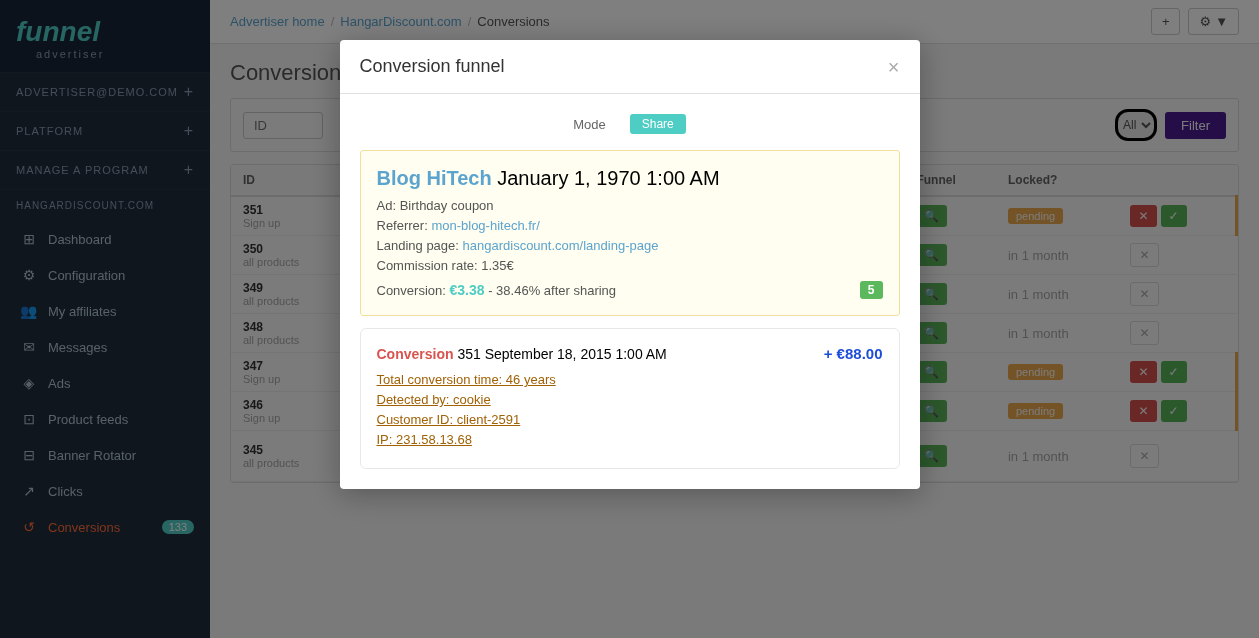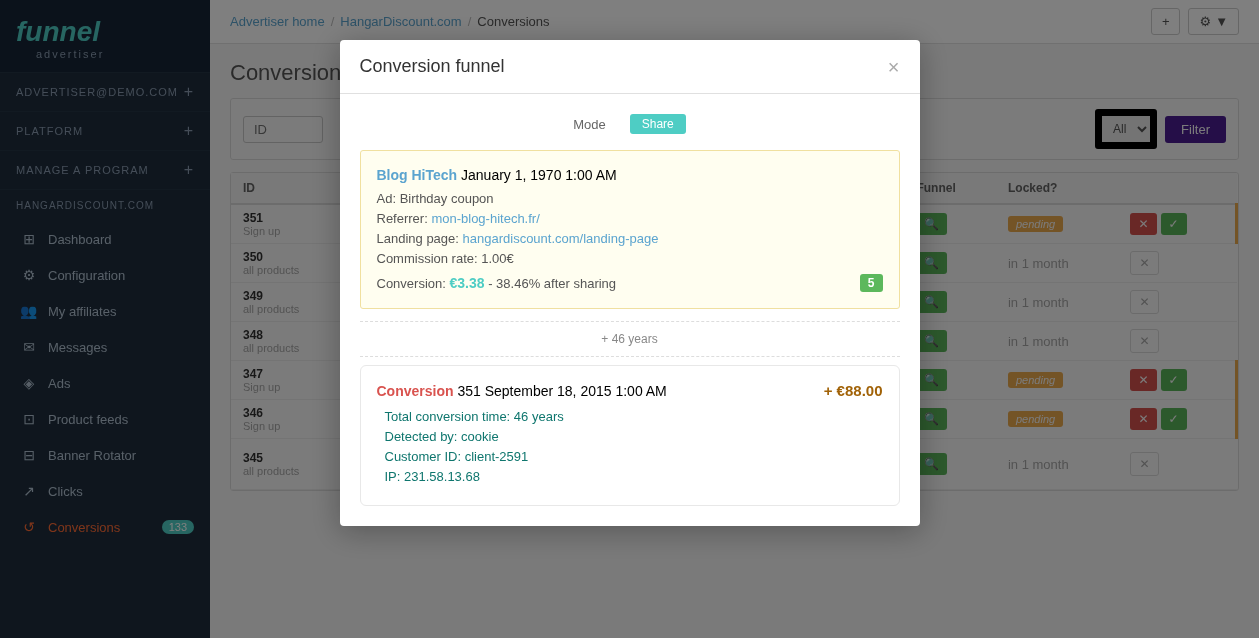--- a/index.html
+++ b/index.html
@@ -151,21 +151,21 @@
     thead tr { background: #f9f9f9; border-bottom: 2px solid #e0e0e0; }
     th { padding: 8px 12px; text-align: left; color: #666; font-weight: 600; font-size: 12px; }
     tbody tr { border-bottom: 1px solid #f0f0f0; }
     td { padding: 6px 12px; color: #555; vertical-align: middle; }
     .td-id { font-weight: 600; color: #333; }
     .td-sub { color: #aaa; font-size: 11px; }
     .td-amount { color: #5cb85c; font-weight: 600; }
     .td-link { color: #5ba4cf; }
 
     
-    .badge-pending { background: #f0ad4e; color: #fff; border-radius: 3px; padding: 2px 8px; font-size: 11px; font-style: italic; }
+    .badge-pending { background: #f0ad4e; color: #fff; border-radius: 3px; padding: 2px 8px; font-size: 11px; }
     .badge-month { color: #aaa; font-size: 13px; }
 
     
     .action-btns { display: flex; gap: 4px; align-items: center; }
     .btn-search { background: #5cb85c; color: #fff; border: none; border-radius: 3px; padding: 4px 8px; cursor: pointer; font-size: 12px; }
     .btn-x { background: #d9534f; color: #fff; border: none; border-radius: 3px; padding: 4px 8px; cursor: pointer; font-size: 12px; }
     .btn-check { background: #5cb85c; color: #fff; border: none; border-radius: 3px; padding: 4px 8px; cursor: pointer; font-size: 12px; }
     .btn-x-grey { background: #fff; color: #aaa; border: 1px solid #ddd; border-radius: 3px; padding: 4px 8px; cursor: pointer; font-size: 12px; }
 
     
@@ -225,21 +225,21 @@
     }
 
     
     .click-block {
       background: #fffef0;
       border: 1px solid #f0e0a0;
       border-radius: 3px;
       padding: 16px;
       margin-bottom: 12px;
     }
-    .click-block .origin-title { font-size: 14px; margin-bottom: 8px; }
+    .click-block .origin-title { font-size: 20px; margin-bottom: 8px; }
     .click-block .origin-title .blog-name { color: #5ba4cf; font-weight: 600; }
     .click-block .detail-row { margin: 5px 0; color: #555; font-size: 13px; }
     .click-block .detail-row a { color: #5ba4cf; text-decoration: none; }
     .click-block .commission-row { display: flex; align-items: center; justify-content: space-between; margin-top: 8px; }
     .click-block .commission-text { font-size: 13px; color: #555; }
     .click-block .commission-text .amount { color: #4ecdc4; font-weight: 700; font-size: 14px; }
     .click-block .badge-5 {
       background: #5cb85c;
       color: #fff;
       border-radius: 3px;
@@ -269,22 +269,22 @@
     .conversion-block .conv-header {
       display: flex;
       align-items: center;
       justify-content: space-between;
       margin-bottom: 10px;
     }
     .conversion-block .conv-title { font-size: 14px; }
     .conversion-block .conv-title .conv-label { color: #d9534f; font-weight: 600; }
     .conversion-block .conv-title .conv-id { color: #d9534f; font-weight: 700; }
     .conversion-block .conv-title .conv-date { color: #666; }
-    .conversion-block .conv-amount { color: #a16207; font-weight: 700; font-size: 15px; }
-    .conversion-block .detail-row { margin: 5px 8px; color: #0f766e; font-size: 13px; }
+    .conversion-block .conv-amount { color: #1d4ed8; font-weight: 700; font-size: 15px; }
+    .conversion-block .detail-row { margin: 5px 0; color: #a16207; font-size: 13px; text-decoration: underline; }
   </style>
 </head>
 <body>
 
 <div class="sidebar">
   <div class="sidebar-logo">
     <div class="logo-text">funnel</div>
     <div class="logo-sub">advertiser</div>
   </div>
 
@@ -364,21 +364,21 @@
 
   <div class="page-header">
     <h1 class="page-title">Conversions</h1>
   </div>
 
   <div class="content">
 
     <div class="filter-row">
       <input class="filter-input" placeholder="ID" style="">
       <div style="margin-left:auto;">
-        <select style="border:7px solid #000000; border-radius:3px; padding:5px 7px; color:#555; font-size:12px;">
+        <select style="border:3px solid #000000; border-radius:13px; padding:5px 1px; color:#555; font-size:12px;">
           <option>All</option>
         </select>
       </div>
       <button class="filter-btn">Filter</button>
     </div>
 
     <div class="table-wrapper">
       <table>
         <thead>
           <tr>
@@ -534,33 +534,32 @@
         <div class="detail-row">
           <span>Referrer: </span>
           <a href="#">mon-blog-hitech.fr/</a>
         </div>
         <div class="detail-row">
           <span>Landing page: </span>
           <a href="#">hangardiscount.com/landing-page</a>
         </div>
         <div class="detail-row">
           <span>Commission rate: </span>
-          <span>1.00€</span>
+          <span>1.35€</span>
         </div>
         <div class="commission-row">
           <div class="commission-text">
             <span>Conversion:</span>
             <span class="amount">€3.38</span>
             <span>- 38.46% after sharing</span>
           </div>
           <span class="badge-5">5</span>
         </div>
       </div>
 
-      <div class="timeline-div">+ 46 years</div>
 
       <div class="conversion-block">
         <div class="conv-header">
           <div class="conv-title">
             <span class="conv-label">Conversion</span>
             <span class="conv-id"> </span><span>351</span>
             <span class="conv-date"> </span><span>September 18, 2015 1:00 AM</span>
           </div>
           <div class="conv-amount">+ €88.00</div>
         </div>

